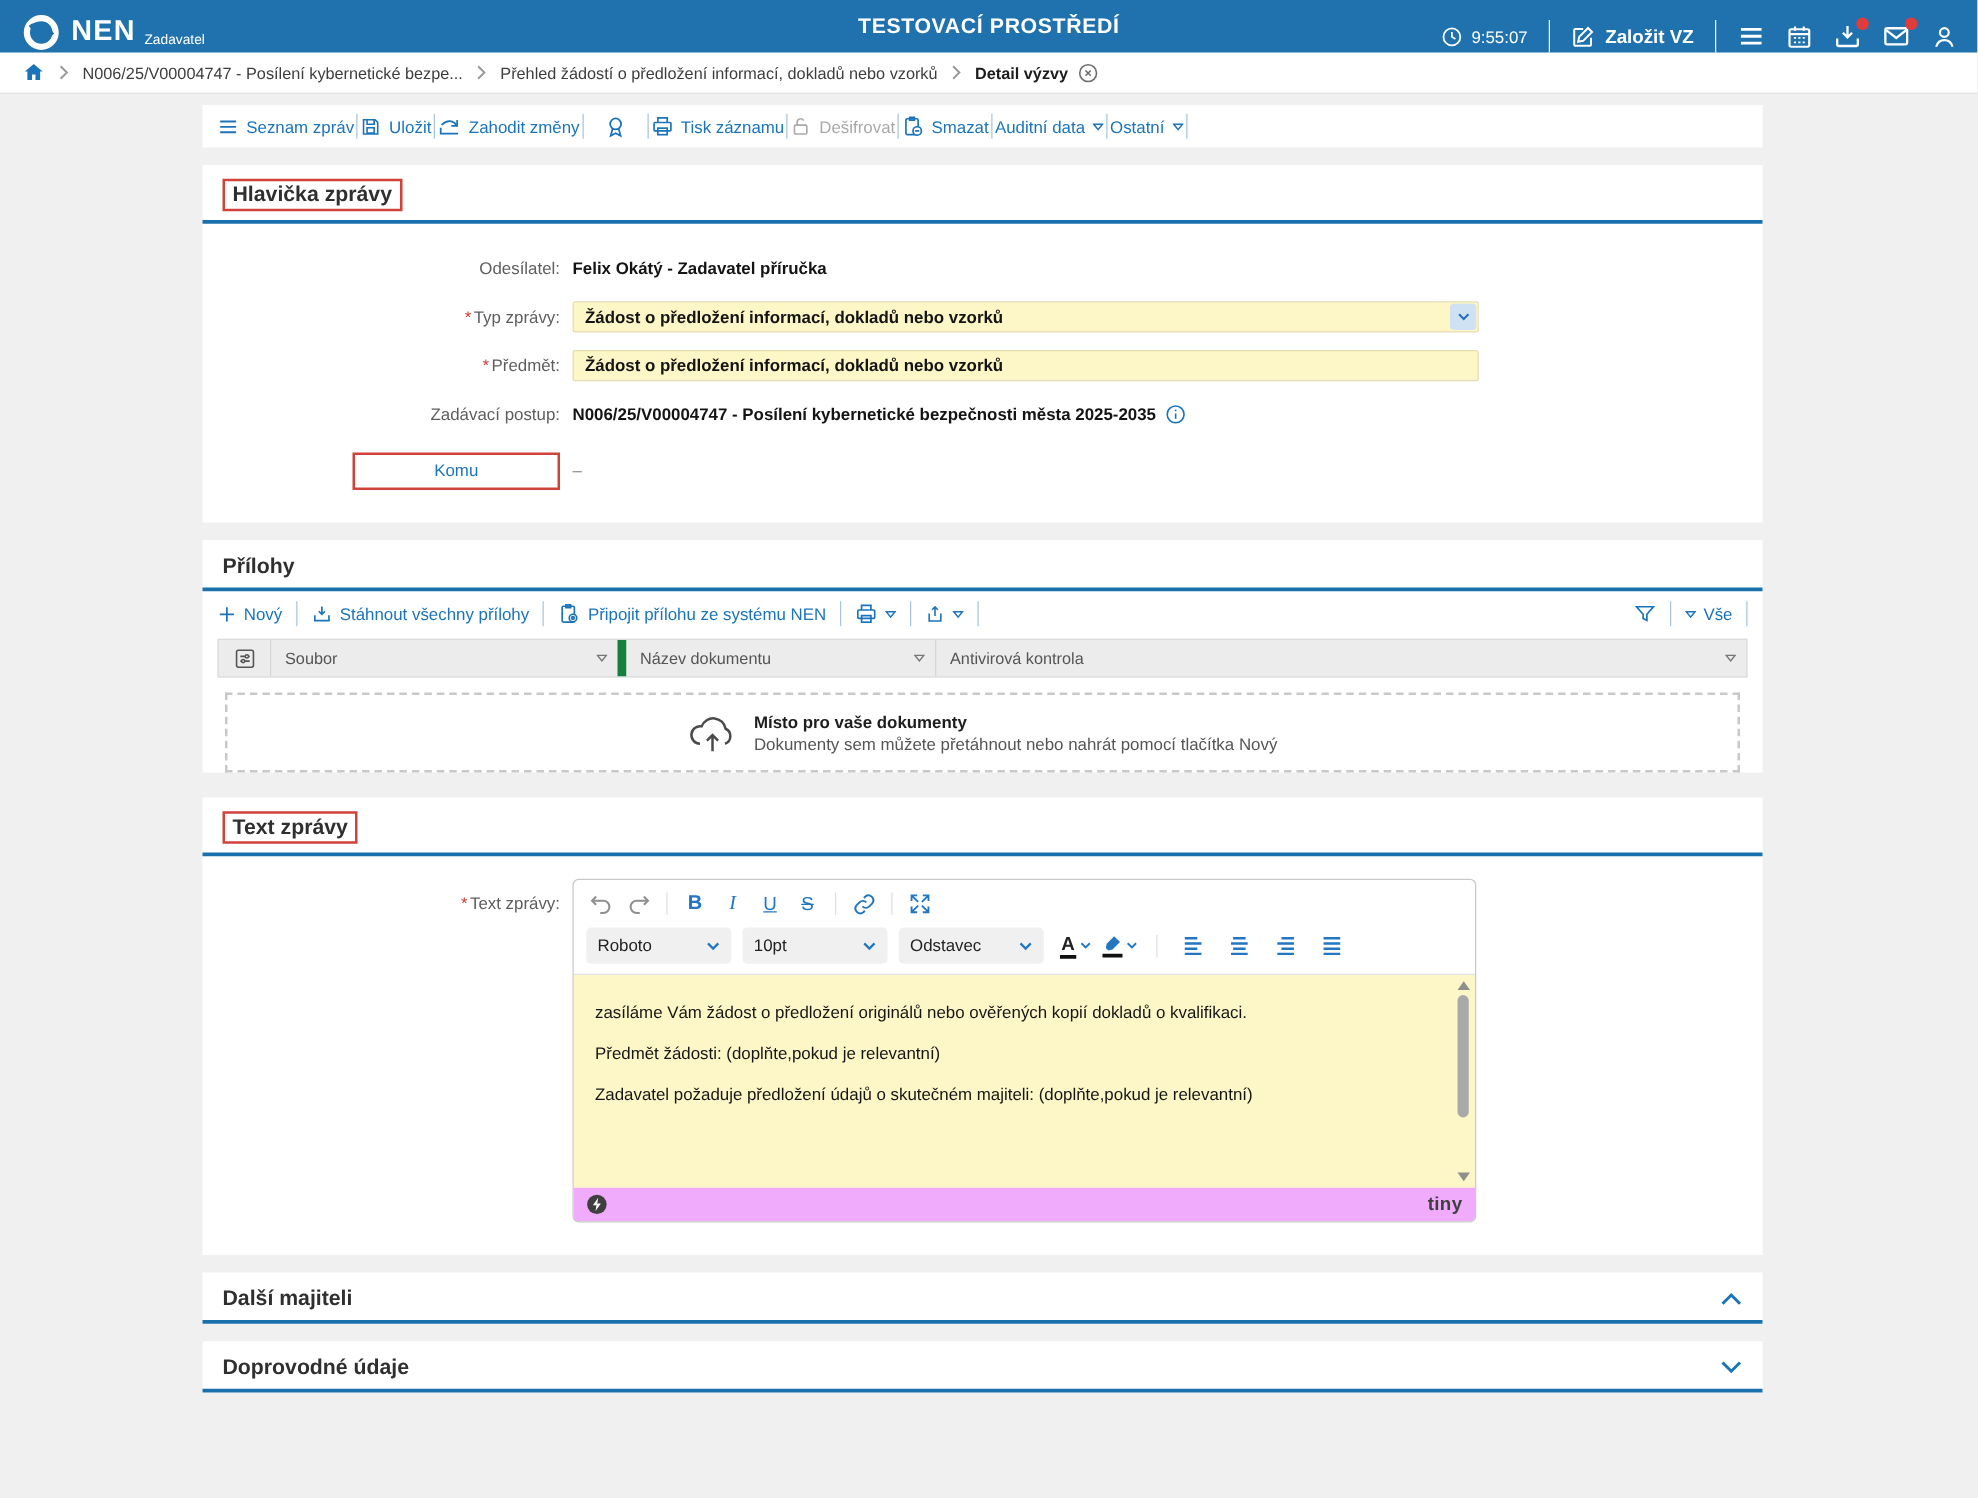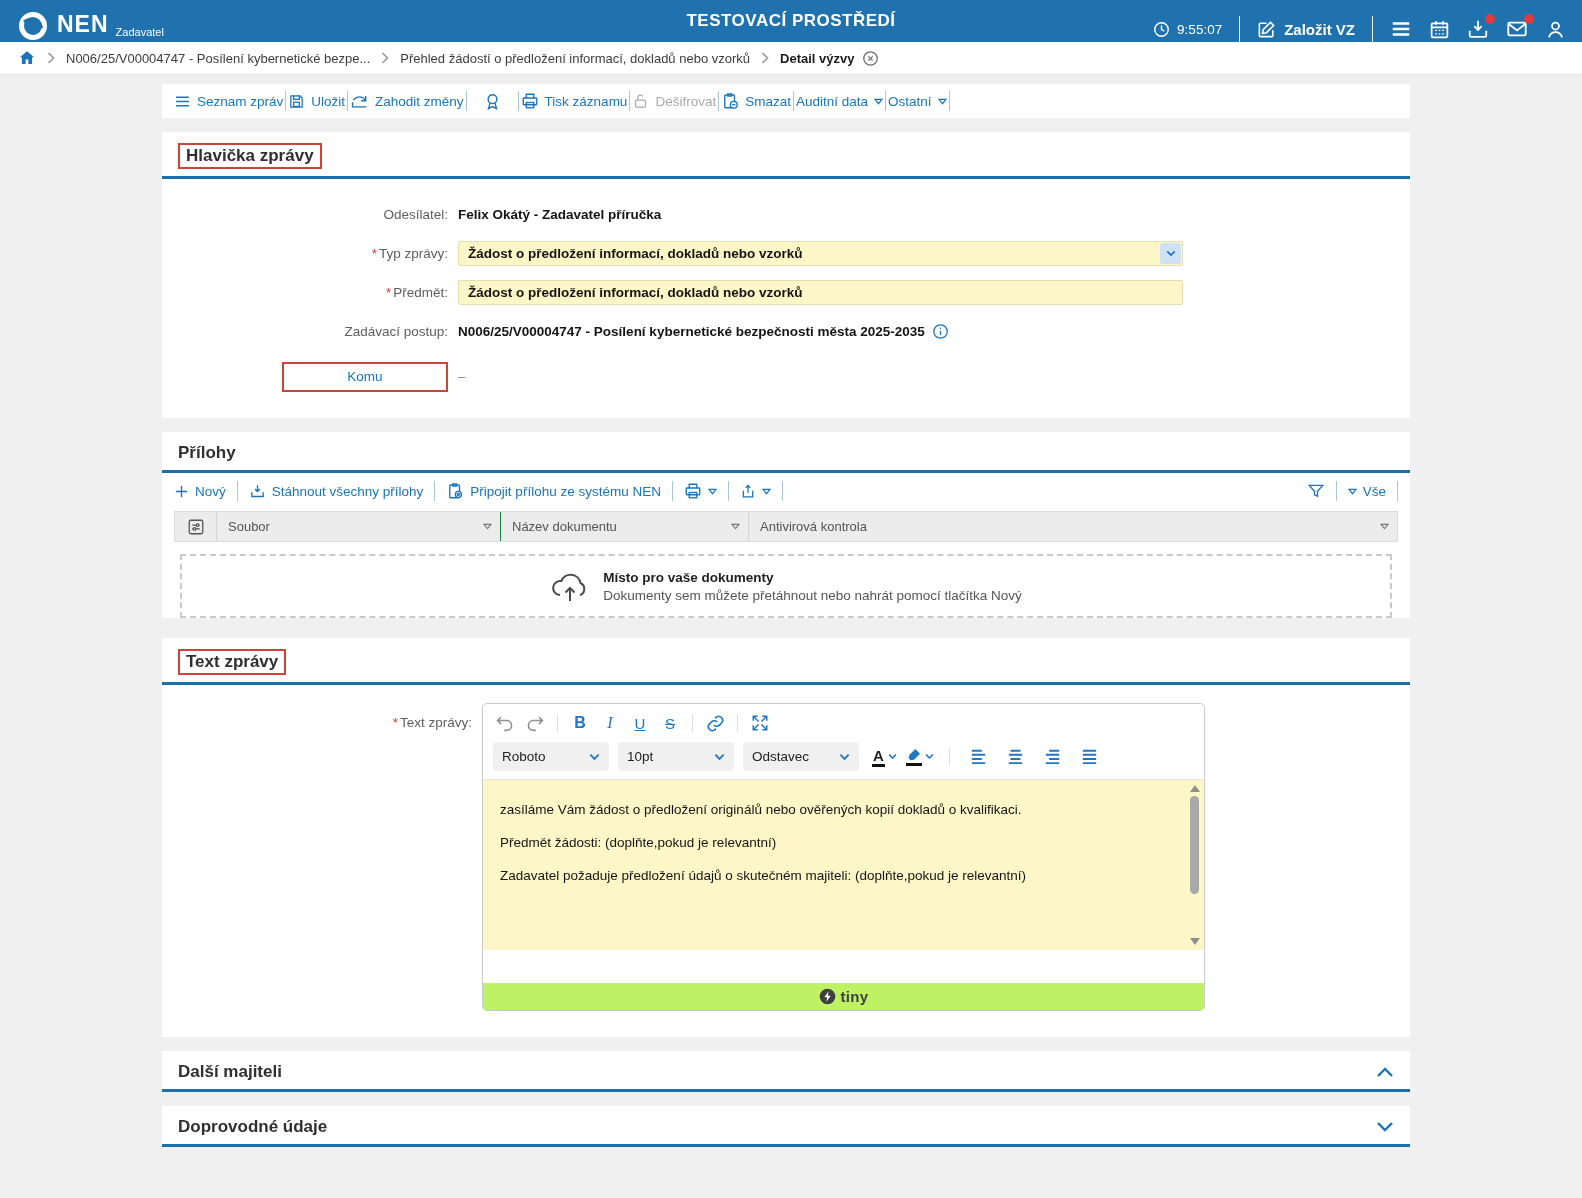--- a/index.html
+++ b/index.html
@@ -80,34 +80,34 @@
     display:inline-block; border:2px solid #d0423a; width:166px; text-align:center;
     padding:5px 0; color:#1b74ba; font-weight:normal; cursor:pointer;
   }
 
   
   .att-toolbar { display:flex; align-items:center; height:36px; padding:0 12px; gap:11px; }
   .att-right { margin-left:auto; display:flex; align-items:center; gap:11px; }
   .att-table { margin:2px 12px 0; border:1px solid #dcdcdc; display:flex; background:#ececec; height:31px; align-items:stretch; font-size:13px; color:#555; }
   .hc { display:flex; align-items:center; position:relative; }
   .hc0 { width:42px; justify-content:center; border-right:1px solid #d6d6d6; }
-  .hc1 { width:284px; padding-left:11px; border-right:1px solid #15803d; }
+  .hc1 { width:284px; padding-left:11px; border-right:7px solid #15803d; }
   .hc2 { width:248px; padding-left:11px; border-right:1px solid #d6d6d6; }
   .hc3 { flex:1; padding-left:11px; }
   .col-filter { position:absolute; right:8px; color:#777; }
   .dropzone {
     margin:12px 18px 20px; border:2px dashed #c9c9c9;
     display:flex; align-items:center; justify-content:center; gap:13px; padding:12px 0; min-height:64px;
   }
   .dz-title { font-size:13.5px; font-weight:bold; color:#1e1e1e; margin-bottom:3px; }
   .dz-hint  { font-size:13.5px; color:#555; }
 
   
   .editor-row { display:flex; padding:18px 0 26px; align-items:flex-start; }
-  .editor-label { padding-top:12px;margin-left:24px; }
+  .editor-label { padding-top:12px; }
   .editor { width:723px; border:1px solid #c9c9c9; border-radius:5px; overflow:hidden; background:#fff; }
   .ed-toolbar1 { display:flex; align-items:center; gap:2px; padding:6px 8px 2px; }
   .ed-toolbar2 { display:flex; align-items:center; gap:9px; padding:4px 10px 8px; border-bottom:1px solid #e4e4e4; }
   .ed-btn { width:28px; height:26px; display:flex; align-items:center; justify-content:center; color:#2276c2; cursor:pointer; }
   .ed-btn.gray { color:#8f8f8f; }
   .ed-sep { width:1px; height:18px; background:#e0e0e0; margin:0 6px; }
   .glyph-b { font-weight:bold; font-size:16px; }
   .glyph-i { font-family:"Liberation Serif", serif; font-style:italic; font-size:16px; }
   .glyph-u { font-size:15px; text-decoration:underline; }
   .glyph-s { font-size:15px; text-decoration:line-through; }
@@ -118,21 +118,21 @@
   }
   .color-btn { display:flex; align-items:center; gap:3px; cursor:pointer; }
   .color-glyph { font-size:15px; font-weight:bold; color:#222; border-bottom:3px solid #111; line-height:17px; padding:0 1px; }
   .ed-content { background:#fdf6c6; position:relative; height:170px; padding:4px 30px 4px 17px; overflow:hidden; }
   .ed-content p { font-size:13.5px; color:#151515; margin:18px 0; }
   .ed-scrollbar { position:absolute; top:3px; bottom:3px; right:3px; width:13px; }
   .ed-scroll-thumb { position:absolute; top:13px; left:2px; width:9px; height:98px; background:#a9a9a9; border-radius:5px; }
   .scroll-arrow { position:absolute; left:2px; width:0; height:0; border-left:5px solid transparent; border-right:5px solid transparent; }
   .scroll-arrow.up { top:2px; border-bottom:7px solid #8f8f8f; }
   .scroll-arrow.dn { bottom:2px; border-top:7px solid #8f8f8f; }
-  .ed-status { height:27px; background:#bef264; display:flex; align-items:center; justify-content:center; gap:5px; padding:0 10px;margin-top:33px; }
+  .ed-status { height:27px; background:#f0abfc; display:flex; align-items:center; justify-content:space-between; gap:5px; padding:0 10px; }
   .tiny-text { font-size:15px; font-weight:bold; color:#3f3f3f; letter-spacing:.3px; }
 
   
   .date-ico-wrap { position:absolute; left:50%; top:3px; transform:translateX(-50%);
     width:20px; height:19px; background:#cfe2f4; border-radius:3px; display:flex; align-items:center; justify-content:center; cursor:pointer; }
 
   
   .footer-actions { display:flex; justify-content:flex-end; gap:52px; padding:6px 14px 0 0; }
 </style>
 </head>

